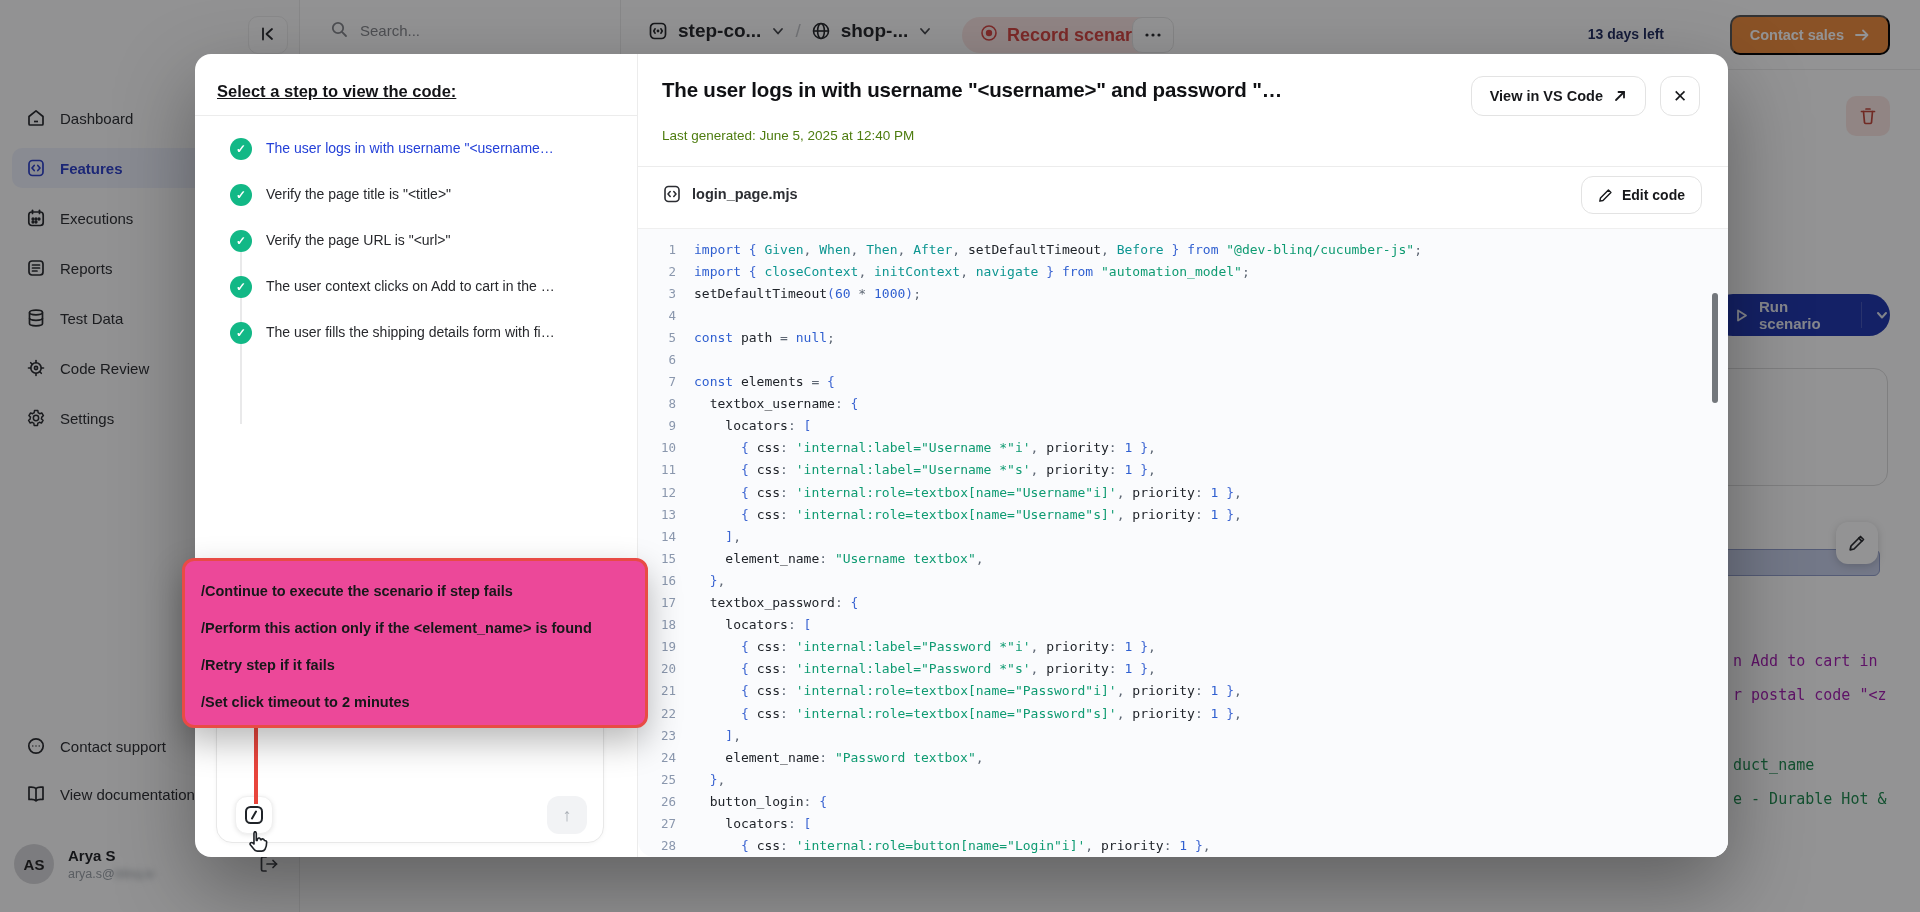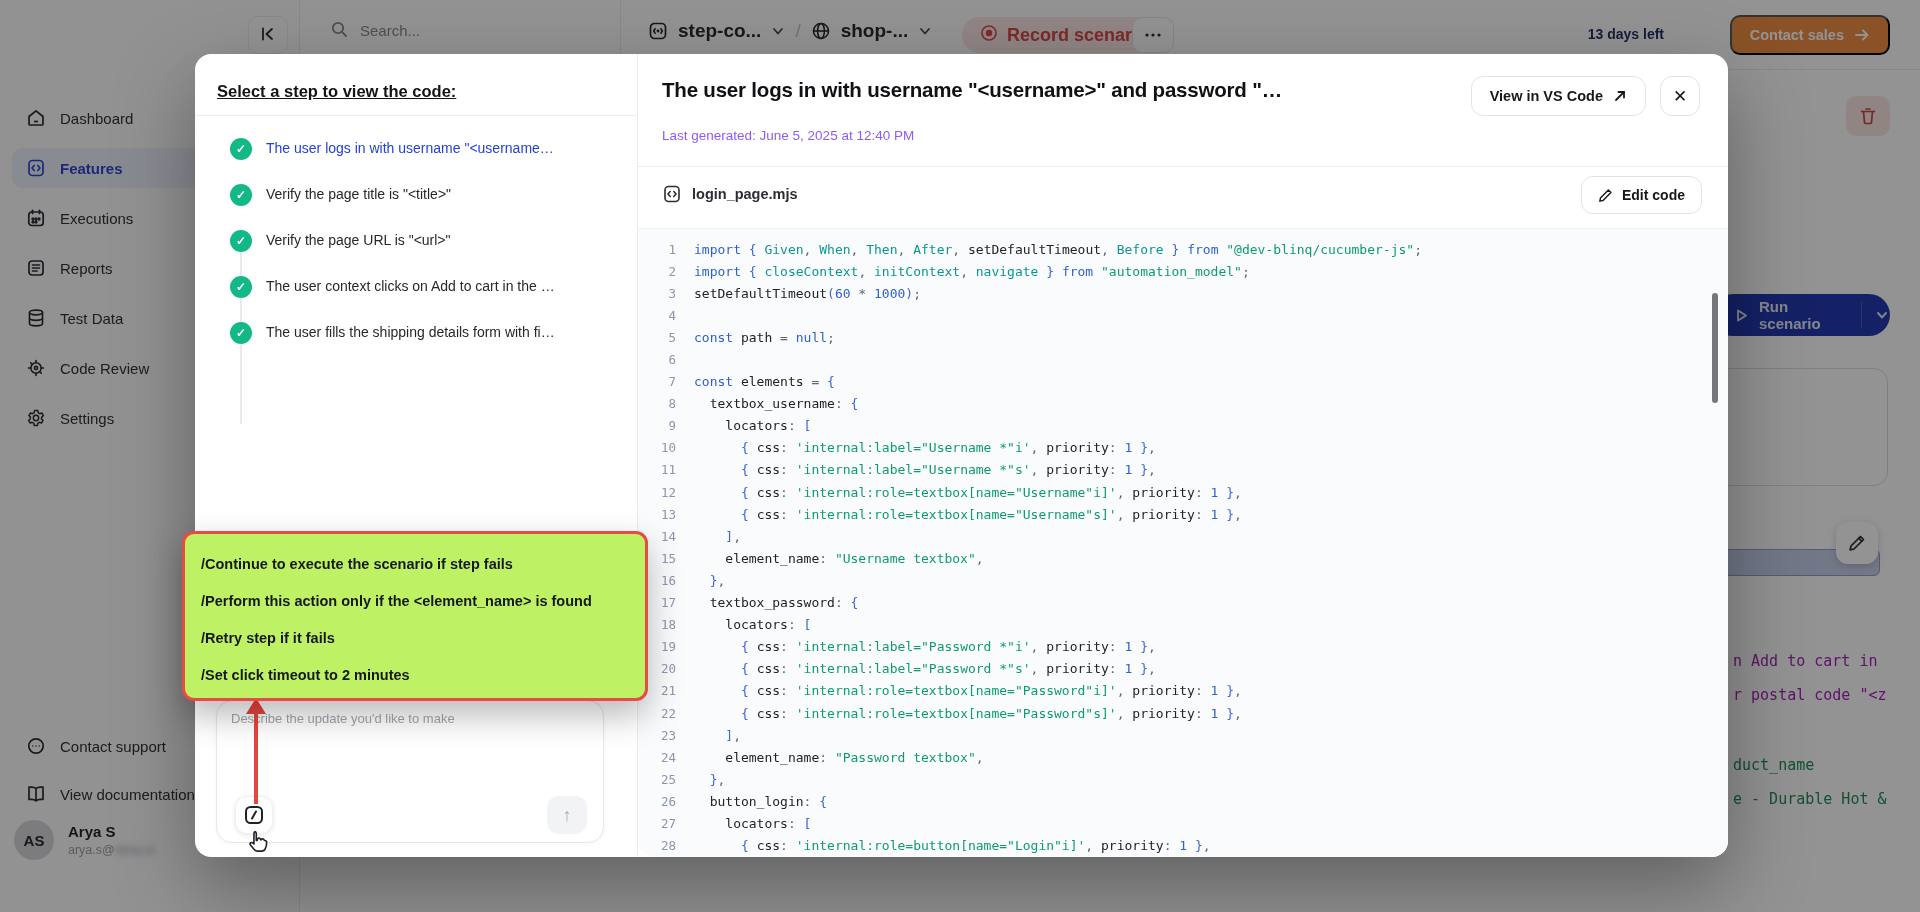--- a/index.html
+++ b/index.html
@@ -14,21 +14,21 @@
     border:1px solid #ededed; border-radius:10px; background:#fff;
     display:flex; align-items:center; justify-content:center; color:#26282c; }
   .nav { position:absolute; left:12px; top:98px; width:276px; }
   .nav-item { display:flex; align-items:center; gap:14px; height:40px; padding:0 14px;
     color:#2b2d31; font-size:15px; border-radius:10px; margin-bottom:10px; }
   .nav-item .ic { display:flex; width:20px; height:20px; color:#26282c; }
   .nav-item.active { background:#eef1fb; color:#2b3fc9; font-weight:700; }
   .nav-item.active .ic { color:#2b3fc9; }
   .side-footer { position:absolute; left:12px; top:726px; width:276px; }
   .side-footer .nav-item { margin-bottom:8px; }
-  .user-row { position:absolute; left:14px; top:820px; width:274px; display:flex; align-items:center; }
+  .user-row { position:absolute; left:14px; top:844px; width:274px; display:flex; align-items:center; }
   .avatar { width:40px; height:40px; border-radius:50%; background:#d7d7d9; color:#222;
     display:flex; align-items:center; justify-content:center; font-weight:700; font-size:15px; }
   .user-meta { margin-left:14px; flex:1; }
   .user-name { font-size:15px; font-weight:700; color:#1e1f23; }
   .user-email { font-size:12.5px; color:#9aa0a6; margin-top:3px; }
   .user-email .blur { filter:blur(3px); }
   .logout { margin-right:8px; color:#3c3f45; display:flex; }
 
   .topbar { position:absolute; left:300px; top:0; width:1620px; height:70px;
     background:#fff; border-bottom:1px solid #ebebeb; z-index:1; }
@@ -103,40 +103,40 @@
 
   .m-right { position:absolute; left:443px; top:0; width:1090px; height:803px; }
   .mr-title { position:absolute; left:24px; top:24px; width:790px; font-size:20.5px; font-weight:700;
     color:#101114; letter-spacing:-0.2px; white-space:nowrap; overflow:hidden; }
   .vscode-btn { position:absolute; right:82px; top:22px; height:40px; padding:0 18px;
     border:1px solid #e3e3e3; border-radius:12px; background:#fff; display:flex; align-items:center;
     gap:10px; font-size:14.5px; font-weight:700; color:#17181b; }
   .close-btn { position:absolute; right:28px; top:22px; width:40px; height:40px; border:1px solid #e3e3e3;
     border-radius:12px; background:#fff; display:flex; align-items:center; justify-content:center;
     font-size:17px; color:#17181b; }
-  .mr-sub { position:absolute; left:24px; top:74px; font-size:13.5px; color:#8b5cf6; }
+  .mr-sub { position:absolute; left:24px; top:74px; font-size:13.5px; color:#4d7c0f; }
   .mr-line { position:absolute; left:0; top:112px; width:1090px; height:1px; background:#ececec; }
   .file-row { position:absolute; left:24px; top:130px; display:flex; align-items:center; gap:10px;
     font-size:14.5px; color:#2c2e33; font-weight:600; }
   .file-row .ic { display:flex; color:#2c2e33; }
   .editcode-btn { position:absolute; right:26px; top:122px; height:38px; padding:0 16px;
     border:1px solid #e3e3e3; border-radius:12px; background:#fff; display:flex; align-items:center;
     gap:9px; font-size:14px; font-weight:700; color:#17181b; }
   .code-area { position:absolute; left:0; top:174px; width:1090px; height:629px; background:#fafbfd;
     border-top:1px solid #efefef; border-radius:0 0 16px 16px; overflow:hidden; }
   .code-scroll { position:absolute; padding-top:9px; width:100%; }
   .code-row { display:flex; height:22.1px; align-items:center;
     font-family:"DejaVu Sans Mono", monospace; font-size:13px; white-space:pre; }
   .code-row .ln { width:56px; text-align:right; color:#8a97ad; padding-right:18px; font-size:12.5px; }
   .tk-k { color:#2f5fd0; } .tk-t { color:#0d9691; } .tk-s { color:#0f9b72; }
   .tk-n { color:#2f5fd0; } .tk-p { color:#20242a; } .tk-g { color:#5d6673; } .tk-b { color:#3d66d2; }
   .code-thumb { position:absolute; right:10px; top:64px; width:6px; height:110px; background:#73777c; border-radius:3px; }
 
   
-  .cmd-popup { position:absolute; left:182px; top:531px; width:466px; height:170px; background:#bef264;
+  .cmd-popup { position:absolute; left:182px; top:558px; width:466px; height:170px; background:#ec4899;
     border:3px solid #e84b45; border-radius:12px; z-index:5; box-shadow:0 14px 34px rgba(0,0,0,.28);
     padding:11px 0; }
   .cmd-item { height:37px; display:flex; align-items:center; padding:0 16px; font-size:14.5px;
     color:#17181a; font-weight:600; }
   .red-arrow { position:absolute; z-index:4; }
   .red-arrow .shaft { position:absolute; left:254px; top:712px; width:4px; height:92px; background:#e8453c; }
   .red-arrow .head { position:absolute; left:246px; top:698px; width:0; height:0;
     border-left:10px solid transparent; border-right:10px solid transparent; border-bottom:16px solid #e8453c; }
   .cursor-hand { position:absolute; left:244px; top:828px; z-index:6; }
 </style>

